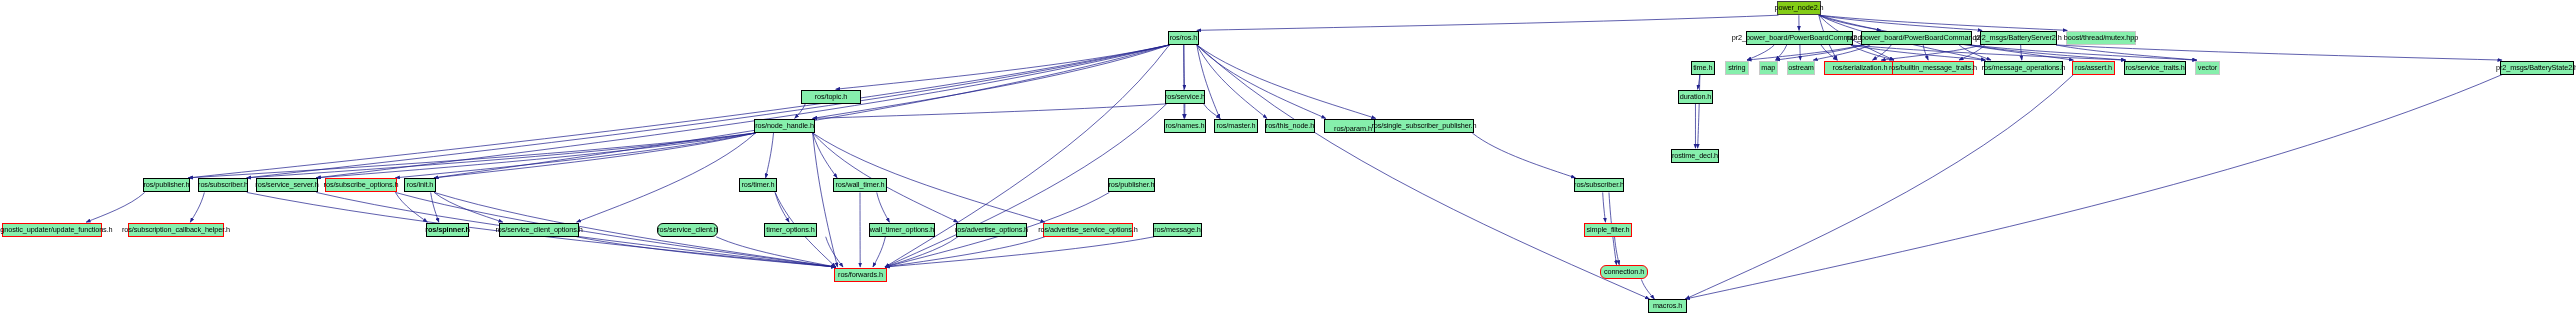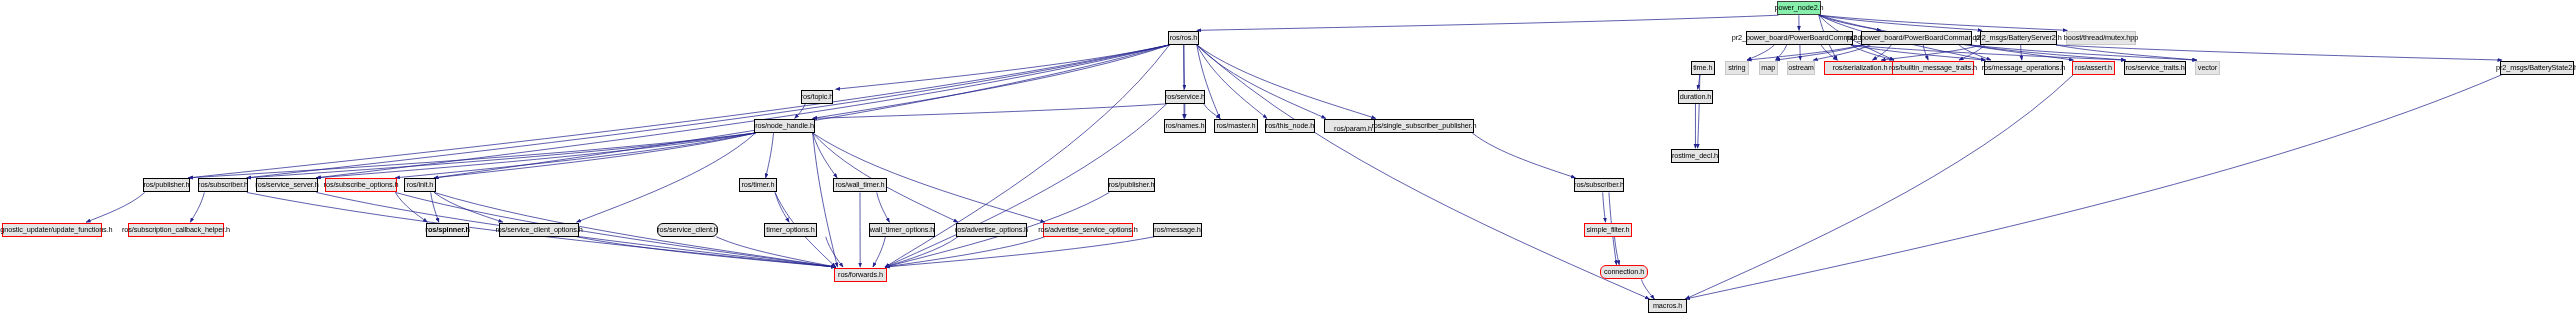--- a/index.html
+++ b/index.html
@@ -24,31 +24,31 @@
     height: 326px;
     pointer-events: none;
   }
   .node {
     position: absolute;
     box-sizing: border-box;
     display: flex;
     align-items: center;
     justify-content: center;
     height: 14px;
-    background: #e5e5e5;
+    background: #86efac;
     border: 0.6px solid #000000;
     font-size: 7.3px;
     line-height: 7.3px;
     color: #000000;
     white-space: nowrap;
     padding: 0 2.2px;
     letter-spacing: -0.1px;
   }
   .node.root {
-    background: #86efac;
+    background: #84cc16;
     border: 0.6px solid #404040;
   }
   .node.red {
     border: 0.6px solid #ff0000;
   }
   .node.sys {
     border: 0.6px solid #c8c8c8;
   }
   .node-label {
     pointer-events: none;
@@ -202,21 +202,21 @@
       </div>
       <div class="node red" style="left: 2072px; top: 61px; width: 43px;">
         <span class="node-label">ros/assert.h</span>
       </div>
       <div class="node" style="left: 2124px; top: 61px; width: 62px;">
         <span class="node-label">ros/service_traits.h</span>
       </div>
       <div class="node sys" style="left: 2195px; top: 61px; width: 25px;">
         <span class="node-label">vector</span>
       </div>
-      <div class="node" style="left: 801px; top: 90px; width: 32px;">
+      <div class="node" style="left: 801px; top: 90px; width: 60px;">
         <span class="node-label">ros/topic.h</span>
       </div>
       <div class="node" style="left: 1165px; top: 90px; width: 40px;">
         <span class="node-label">ros/service.h</span>
       </div>
       <div class="node" style="left: 1678px; top: 90px; width: 35px;">
         <span class="node-label">duration.h</span>
       </div>
       <div class="node" style="left: 754px; top: 119px; width: 61px;">
         <span class="node-label">ros/node_handle.h</span>

